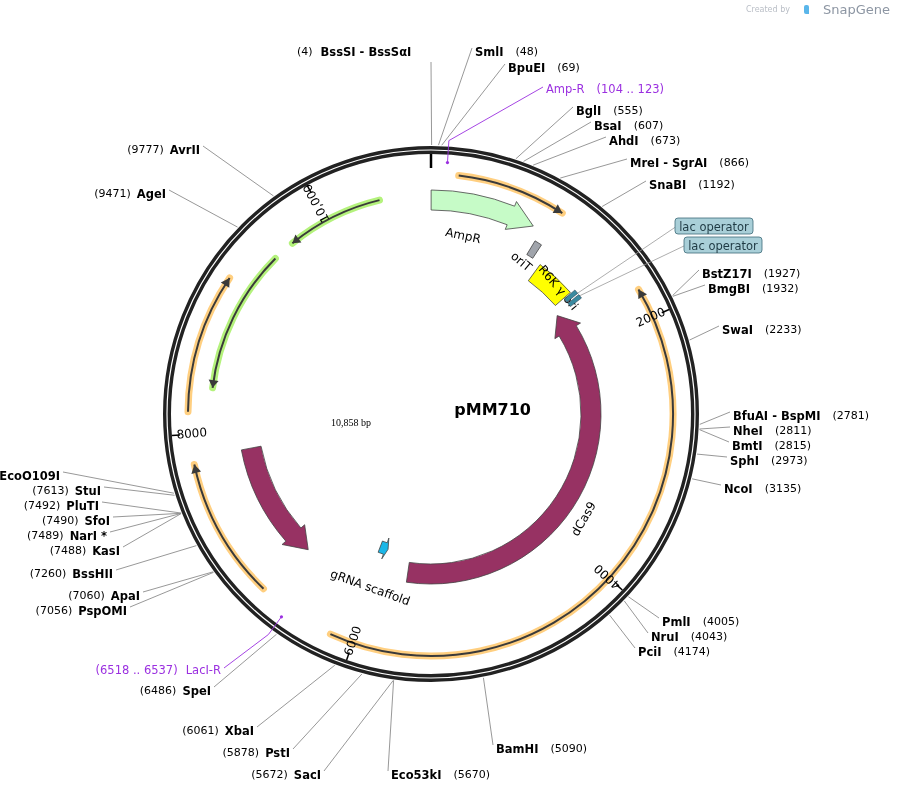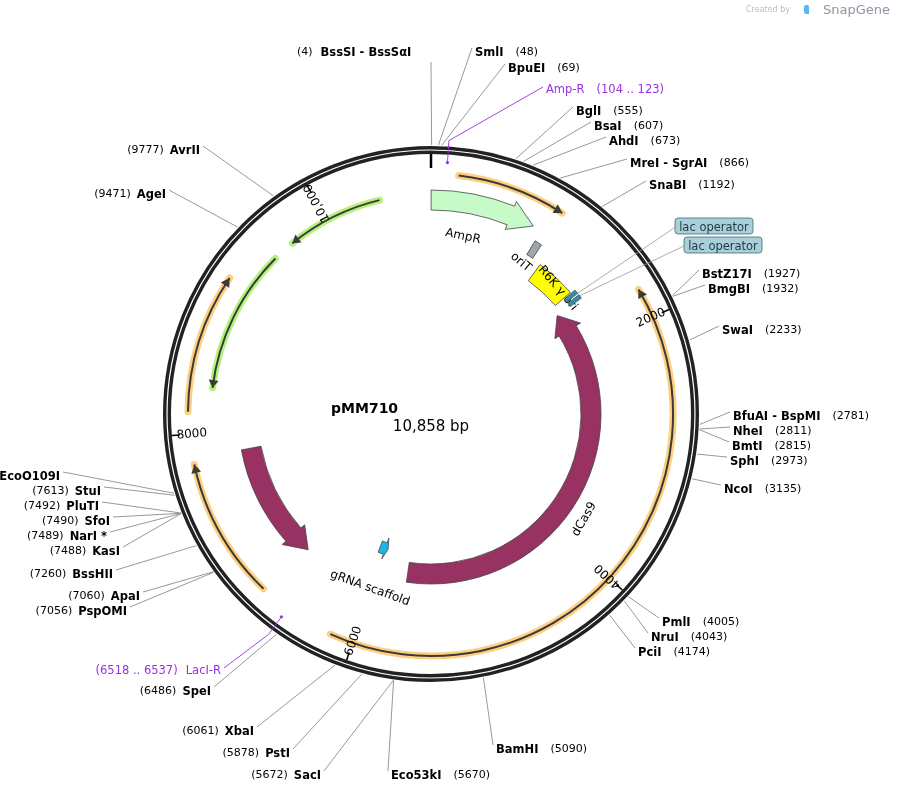--- a/index.html
+++ b/index.html
@@ -3,24 +3,24 @@
 <meta charset="utf-8">
 <style>
   html, body { margin: 0; padding: 0; background: #ffffff; }
   body { width: 898px; height: 793px; position: relative; overflow: hidden;
          font-family: "DejaVu Sans", sans-serif; }
   #map { position: absolute; left: 0; top: 0; width: 898px; height: 793px; }
   .watermark { position: absolute; right: 8px; top: 2px; font-size: 8px; color: #b9bec6;
                font-family: "DejaVu Sans", sans-serif; display: flex; align-items: center; gap: 14px; }
   .watermark .logo { display: inline-block; width: 5px; height: 9px; background: #5ab6ea; border-radius: 2px 2px 0 2px; }
   .watermark .brand { color: #8d96a3; font-size: 13px; }
-  .center-title { position: absolute; left: 331px; top: 400px; width: 200px; text-align: left;
-                  font-weight: bold; font-size: 14px; color: #000; }
-  .center-sub { position: absolute; left: 331px; top: 417px; width: 200px; text-align: center;
-                font-size: 15px; color: #000; }
+  .center-title { position: absolute; left: 331px; top: 400px; width: 200px; text-align: right;
+                  font-weight: bold; font-size: 16px; color: #000; }
+  .center-sub { position: absolute; left: 331px; top: 417px; width: 200px; 
+                font-size: 10px; color: #000; font-family: Liberation Serif, serif; }
   svg text { font-family: "DejaVu Sans", sans-serif; }
   .enz-name { font-weight: bold; font-size: 11.5px; fill: #000; }
   .enz-pos { font-size: 11px; fill: #000; }
   .primer-text { font-size: 11.5px; fill: #9b30e0; }
 </style>
 </head>
 <body>
 
 <div class="watermark">
   <span>Created by</span>

